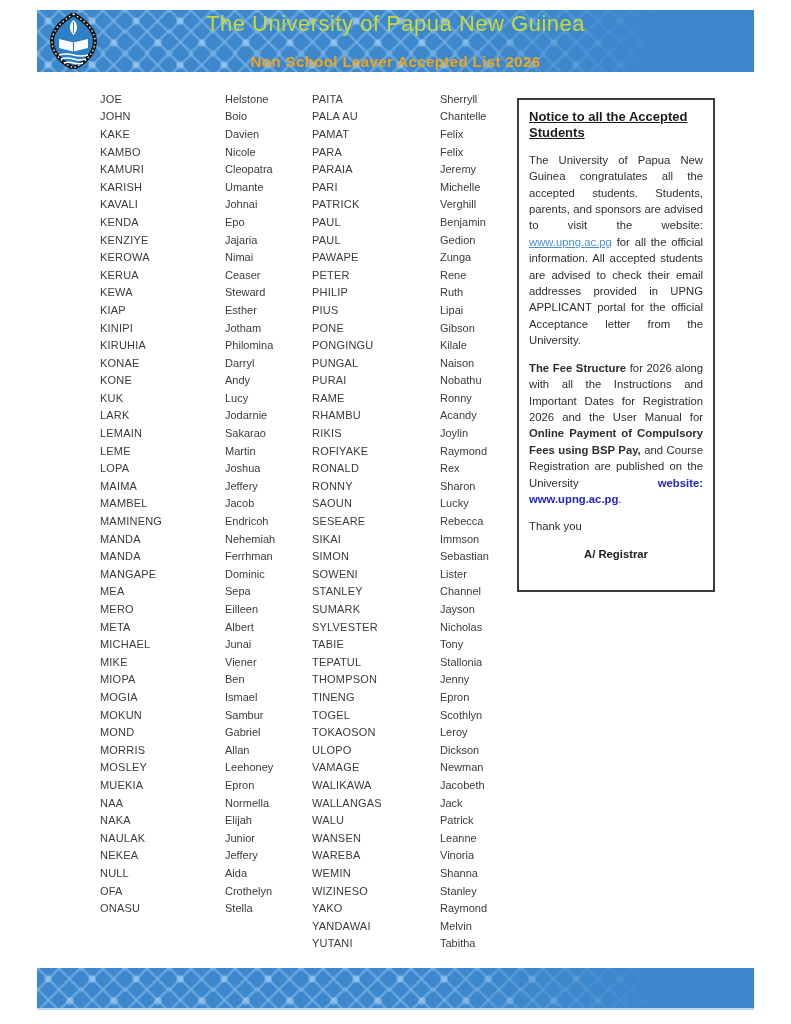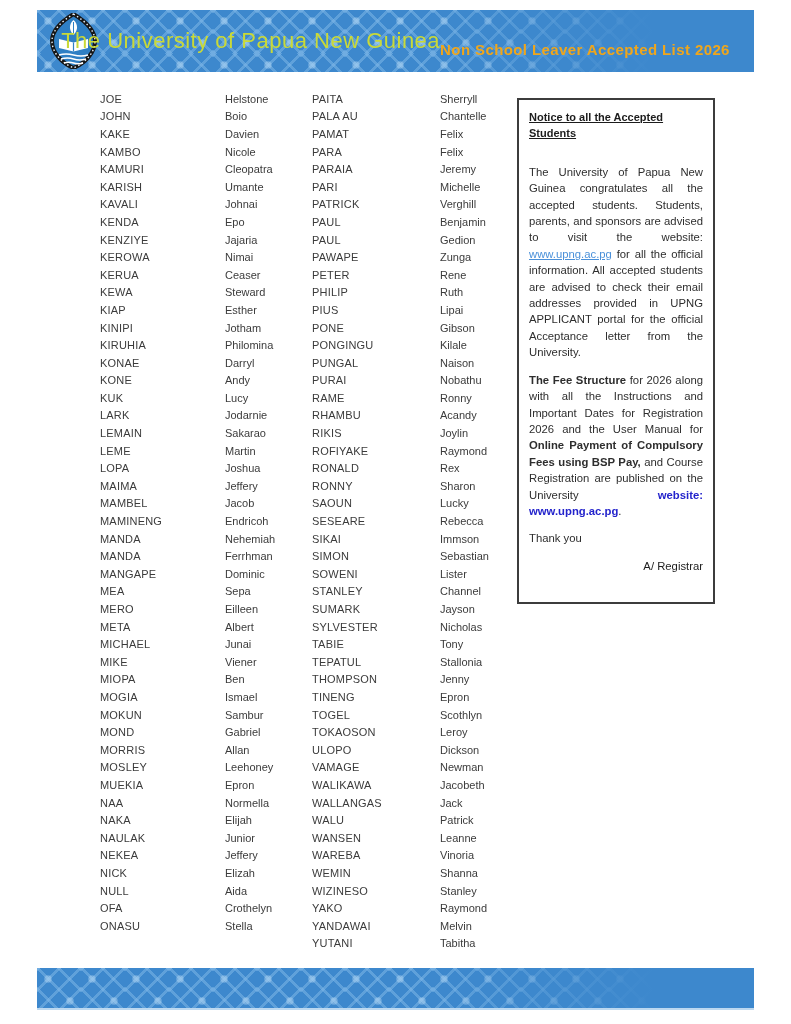--- a/index.html
+++ b/index.html
@@ -12,45 +12,45 @@
     background-image:
       linear-gradient(90deg, rgba(61,136,205,0) 55%, #3d88cd 86%),
       radial-gradient(circle at 11px 11px, rgba(200,228,250,.40) 3px, rgba(200,228,250,0) 4.5px),
       radial-gradient(circle at 33px 33px, rgba(200,228,250,.40) 3px, rgba(200,228,250,0) 4.5px),
       repeating-linear-gradient(45deg, rgba(130,185,232,.50) 0 3px, rgba(130,185,232,0) 3px 15px),
       repeating-linear-gradient(-45deg, rgba(130,185,232,.50) 0 3px, rgba(130,185,232,0) 3px 15px);
     background-size:auto,44px 44px,44px 44px,44px 44px,44px 44px;}
   .banner-top{top:10px;height:62px;}
   .banner-bottom{top:968px;height:40px;border-bottom:2px solid #bcd8f0;}
   .banner-titles{position:absolute;left:0;top:0;width:100%;height:100%;
-                 display:flex;flex-direction:row;align-items:center;justify-content:center;}
+                 display:flex;flex-direction:column;align-items:center;justify-content:center;}
   .banner-title{font-size:22px;line-height:24px;color:#c9d938;letter-spacing:.5px;}
   .banner-subtitle{font-size:15px;line-height:19px;font-weight:bold;color:#efa61c;letter-spacing:.4px;margin-top:16px;}
   .logo-wrap{position:absolute;left:10px;top:3px;width:53px;height:56px;}
 
   
   .col{position:absolute;top:90px;}
   .col-left{left:100px;width:205px;}
   .col-right{left:312px;width:196px;}
   .roster-row{display:flex;height:17.6px;align-items:center;font-size:11px;color:#3b3b3b;}
   .roster-row .surname{flex:none;width:125px;letter-spacing:.2px;}
   .col-right .roster-row .surname{width:128px;}
   .roster-row .given{flex:1;}
 
   
   .notice{position:absolute;left:517px;top:98px;width:198px;border:2px solid #3c3c3c;
           padding:9px 10px 12px 10px;font-size:11.3px;line-height:16.4px;color:#2e2e2e;
           box-sizing:border-box;}
-  .notice h2{margin:0 0 22px 0;font-size:11px;font-weight:bold;text-decoration:underline;color:#1c1c1c;}
+  .notice h2{margin:0 0 10px 0;font-size:13px;font-weight:bold;text-decoration:underline;color:#1c1c1c;}
   .notice p{margin:0 0 11px 0;text-align:justify;}
   .notice .bold{font-weight:bold;}
   .notice a.link{color:#4a90d9;text-decoration:underline;cursor:pointer;margin-top:24px;}
   .notice a.boldlink{color:#2323cc;font-weight:bold;text-decoration:none;cursor:pointer;}
   .notice .closing{margin-bottom:11px;text-align:left;}
-  .notice .signature{font-weight:normal;text-align:right;margin-bottom:16px;color:#1c1c1c;}
+  .notice .signature{font-weight:bold;text-align:center;margin-bottom:16px;color:#1c1c1c;}
 </style>
 </head>
 <body>
 
 <div class="page">
 
   <div class="banner banner-top">
     <div class="logo-wrap">
       <svg width="53" height="56" viewBox="0 0 53 56" xmlns="http://www.w3.org/2000/svg">
         <path d="M26.5 1 C38 8 48 17 48 28 C48 40 38 50 26.5 55 C15 50 5 40 5 28 C5 17 15 8 26.5 1 Z" fill="#2f7fc4" stroke="#161616" stroke-width="4"></path>
@@ -241,24 +241,20 @@
       </div>
       <div class="roster-row">
         <span class="surname">NAULAK</span>
         <span class="given">Junior</span>
       </div>
       <div class="roster-row">
         <span class="surname">NEKEA</span>
         <span class="given">Jeffery</span>
       </div>
       <div class="roster-row">
-        <span class="surname">NICK</span>
-        <span class="given">Elizah</span>
-      </div>
-      <div class="roster-row">
         <span class="surname">NULL</span>
         <span class="given">Aida</span>
       </div>
       <div class="roster-row">
         <span class="surname">OFA</span>
         <span class="given">Crothelyn</span>
       </div>
       <div class="roster-row">
         <span class="surname">ONASU</span>
         <span class="given">Stella</span>

